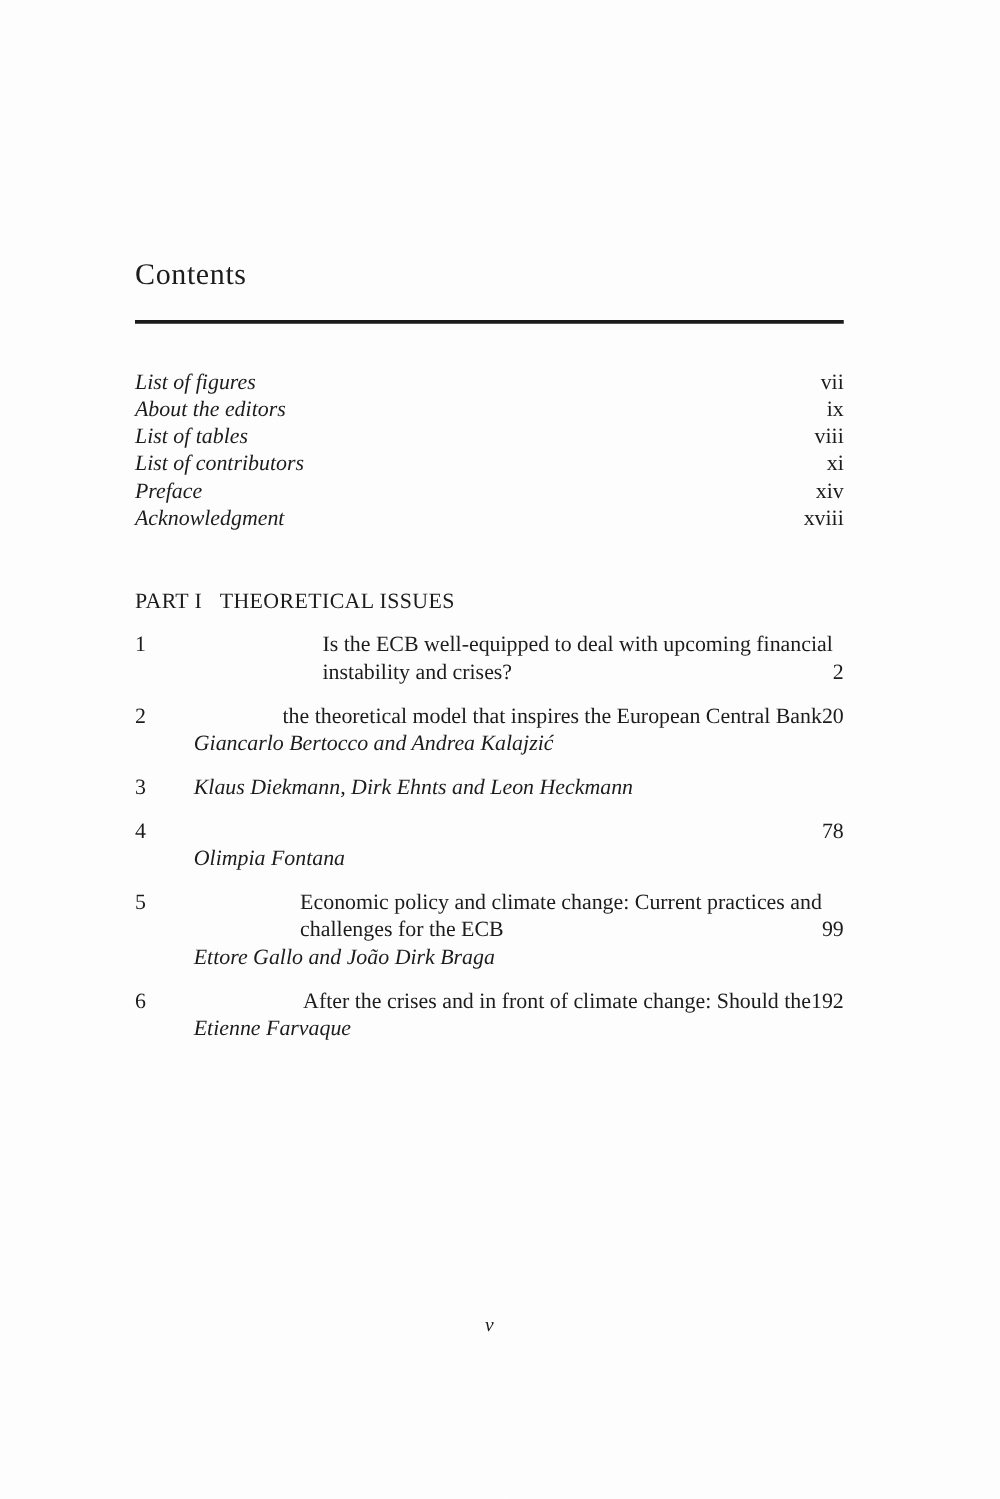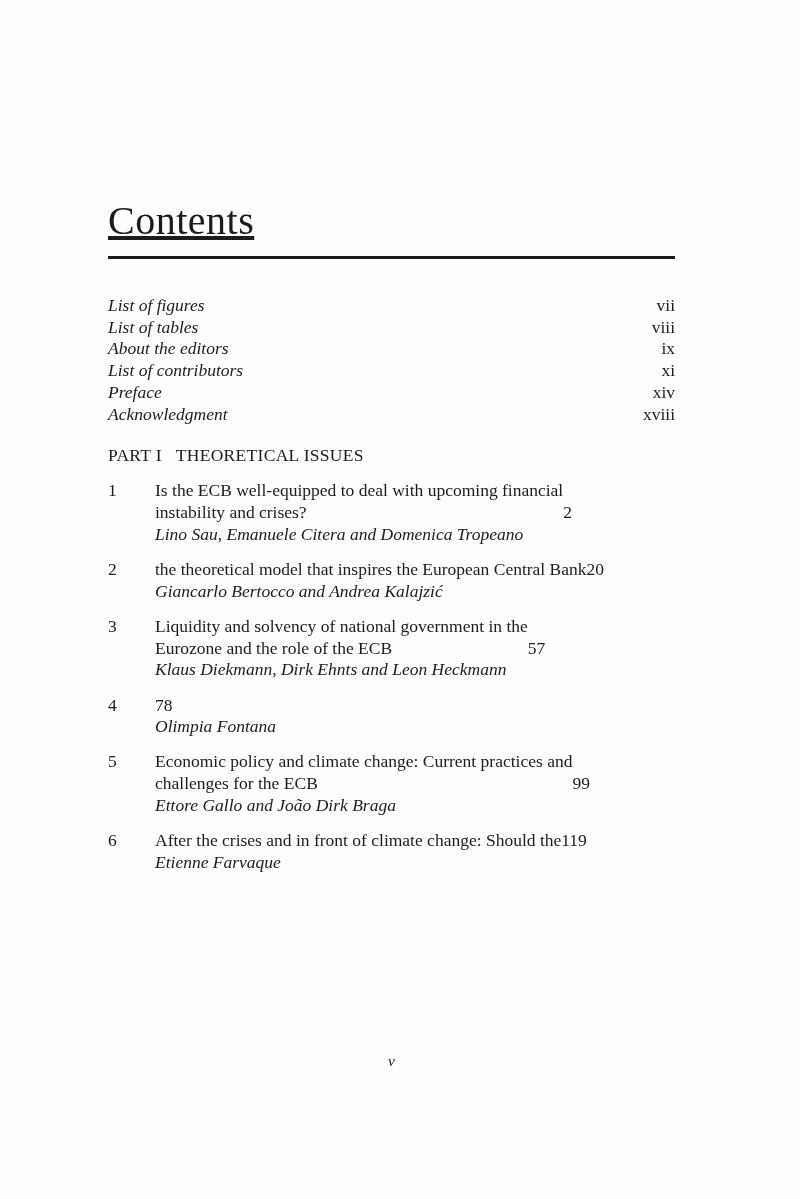--- a/index.html
+++ b/index.html
@@ -16,51 +16,50 @@
     overflow: hidden;
   }
   .content {
     position: absolute;
     left: 108px;
     top: 0;
     width: 567px;
   }
   .book-title {
     margin-top: 201px;
-    font-size: 40px;
+    font-size: 24px;
     line-height: 39px;
     font-weight: normal;
     letter-spacing: 0.5px;
-    text-decoration: underline;
   }
   .title-rule {
     margin-top: 16px;
     height: 3px;
     background: #1b1b1b;
     border: none;
   }
   .front-matter { margin-top: 36px; }
   .fm-row {
     display: flex;
     justify-content: space-between;
     align-items: baseline;
   }
   .fm-label { font-style: italic; font-family: Liberation Serif, serif; }
   .fm-page { font-style: normal; font-family: Liberation Serif, serif; }
   .part-heading {
-    margin-top: 20px;
+    margin-top: 45px;
     letter-spacing: 0.3px;
   }
   .part-label { margin-right: 14px; }
   .chapter { display: flex; margin-top: 13.5px; }
   .ch-num { width: 47px; flex-shrink: 0; }
   .ch-body { flex: 1; }
   .ch-title-row {
     display: flex;
-    justify-content: flex-start;
+    justify-content: flex-end;
   }
   .ch-page { align-self: flex-end; text-align: right; }
   .ch-authors { font-style: italic; }
   .footer-folio {
     position: absolute;
     left: 108px;
     width: 567px;
     top: 1050px;
     text-align: center;
     font-style: italic;
@@ -75,26 +74,26 @@
 
     <h1 class="book-title">Contents</h1>
     <div class="title-rule"></div>
 
     <div class="front-matter">
       <div class="fm-row">
         <span class="fm-label">List of figures</span>
         <span class="fm-page">vii</span>
       </div>
       <div class="fm-row">
+        <span class="fm-label">About the editors</span>
+        <span class="fm-page">ix</span>
+      </div>
+      <div class="fm-row">
         <span class="fm-label">List of tables</span>
         <span class="fm-page">viii</span>
-      </div>
-      <div class="fm-row">
-        <span class="fm-label">About the editors</span>
-        <span class="fm-page">ix</span>
       </div>
       <div class="fm-row">
         <span class="fm-label">List of contributors</span>
         <span class="fm-page">xi</span>
       </div>
       <div class="fm-row">
         <span class="fm-label">Preface</span>
         <span class="fm-page">xiv</span>
       </div>
       <div class="fm-row">
@@ -110,47 +109,39 @@
     <div class="chapter">
       <div class="ch-num">1</div>
       <div class="ch-body">
         <div class="ch-title-row">
           <div class="ch-title">
             <div>Is the ECB well-equipped to deal with upcoming financial</div>
             <div>instability and crises?</div>
           </div>
           <div class="ch-page">2</div>
         </div>
-        <div class="ch-authors">Lino Sau, Emanuele Citera and Domenica Tropeano</div>
       </div>
     </div>
 
     <div class="chapter">
       <div class="ch-num">2</div>
       <div class="ch-body">
         <div class="ch-title-row">
           <div class="ch-title">
             <div>the theoretical model that inspires the European Central Bank</div>
           </div>
           <div class="ch-page">20</div>
         </div>
         <div class="ch-authors">Giancarlo Bertocco and Andrea Kalajzić</div>
       </div>
     </div>
 
     <div class="chapter">
       <div class="ch-num">3</div>
       <div class="ch-body">
-        <div class="ch-title-row">
-          <div class="ch-title">
-            <div>Liquidity and solvency of national government in the</div>
-            <div>Eurozone and the role of the ECB</div>
-          </div>
-          <div class="ch-page">57</div>
-        </div>
         <div class="ch-authors">Klaus Diekmann, Dirk Ehnts and Leon Heckmann</div>
       </div>
     </div>
 
 
     <div class="chapter">
       <div class="ch-num">4</div>
       <div class="ch-body">
         <div class="ch-title-row">
           <div class="ch-title">
@@ -175,21 +166,21 @@
       </div>
     </div>
 
     <div class="chapter">
       <div class="ch-num">6</div>
       <div class="ch-body">
         <div class="ch-title-row">
           <div class="ch-title">
             <div>After the crises and in front of climate change: Should the</div>
           </div>
-          <div class="ch-page">119</div>
+          <div class="ch-page">192</div>
         </div>
         <div class="ch-authors">Etienne Farvaque</div>
       </div>
     </div>
 
   </div>
 
   <div class="footer-folio">v</div>
 </div>
 

